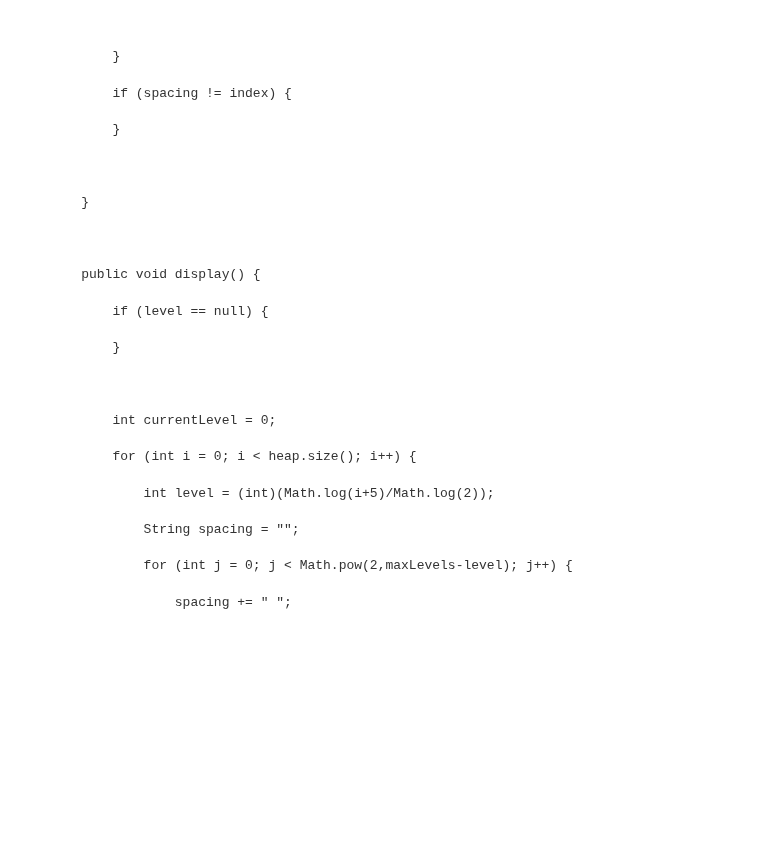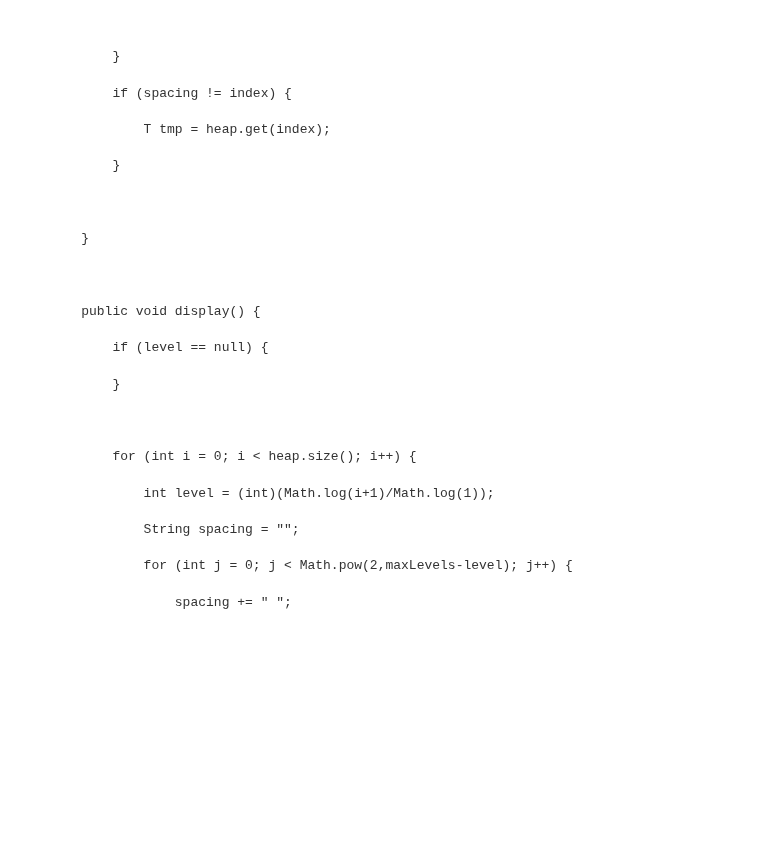--- a/index.html
+++ b/index.html
@@ -26,31 +26,31 @@
       display: block;
       min-height: 1.4em;
     }
   </style>
 </head>
 <body>
 
 <div class="code-block">
 <span class="line">        }</span>
 <span class="line">        if (spacing != index) {</span>
-<span class="line">            T tmp = heap.get(index);</span>
 <span class="line">        }</span>
 <span class="line"></span>
 <span class="line">    }</span>
 <span class="line"></span>
 <span class="line">    public void display() {</span>
 <span class="line">        if (level == null) {</span>
 <span class="line">        }</span>
 <span class="line"></span>
+<span class="line">        int currentLevel = 0;</span>
 <span class="line">        for (int i = 0; i &lt; heap.size(); i++) {</span>
-<span class="line">            int level = (int)(Math.log(i+1)/Math.log(1));</span>
+<span class="line">            int level = (int)(Math.log(i+5)/Math.log(2));</span>
 <span class="line">            String spacing = "";</span>
 <span class="line">            for (int j = 0; j &lt; Math.pow(2,maxLevels-level); j++) {</span>
 <span class="line">                spacing += " ";</span>
 
 
 
 
 
 
 

